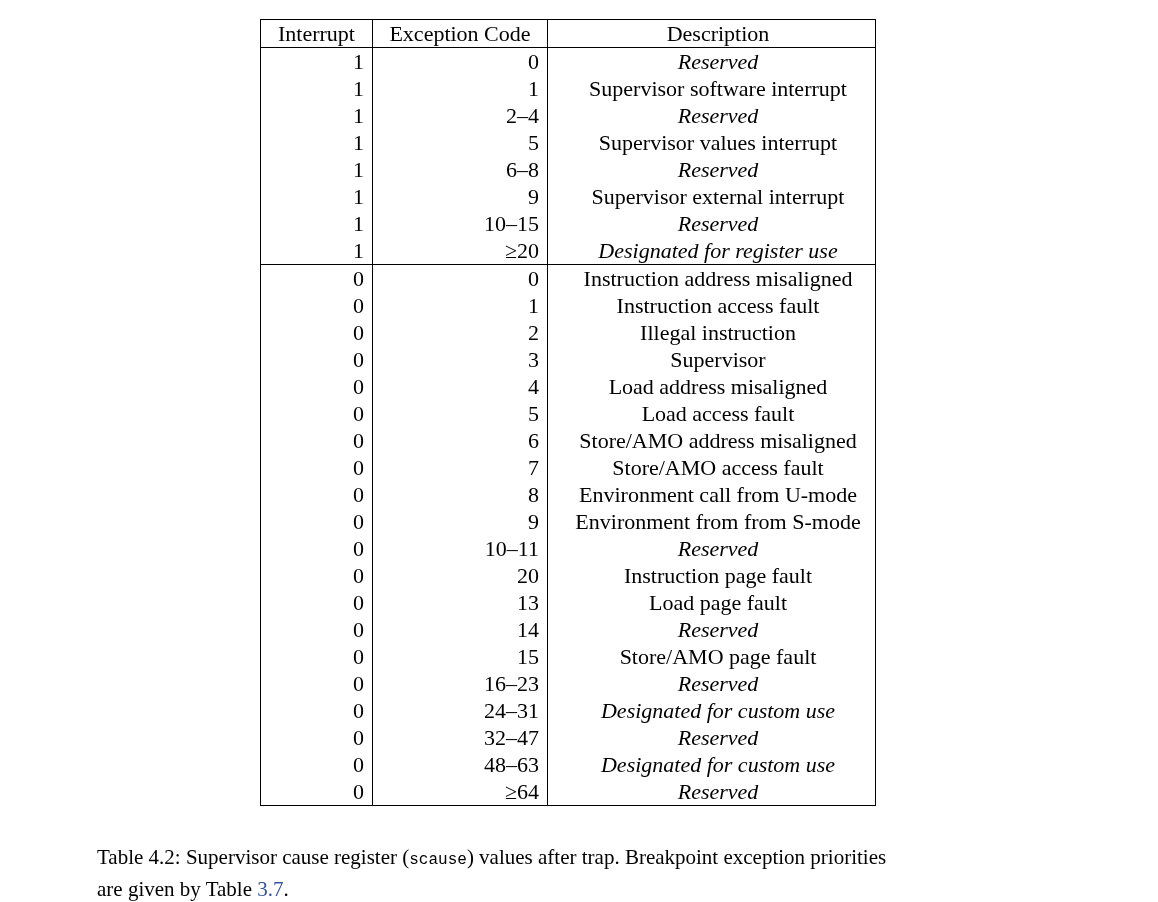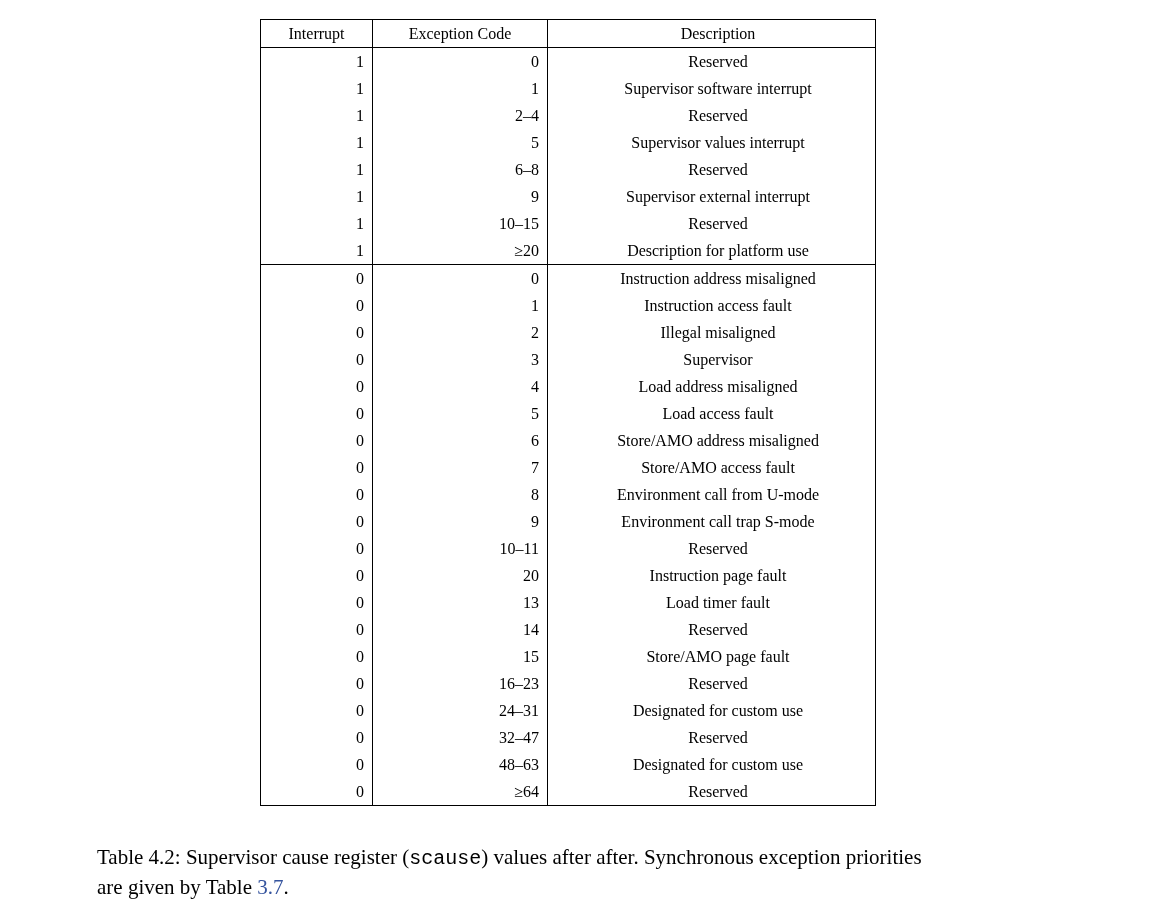--- a/index.html
+++ b/index.html
@@ -9,21 +9,21 @@
     color: #000000;
     position: relative;
     overflow: hidden;
     font-family: "Liberation Serif", serif;
   }
   .scause-table {
     position: absolute;
     left: 260px; top: 19px;
     border-collapse: collapse;
     table-layout: fixed;
-    font-size: 16px;
+    font-size: 22px;
     border: 1px solid var(--border-color, #000);
   }
   .col-int  { width: 112px; }
   .col-code { width: 175px; }
   .col-desc { width: 328px; }
   .scause-table th, .scause-table td {
     height: 27px;
     line-height: 27px;
     padding: 0;
     font-weight: normal;
@@ -37,32 +37,32 @@
     padding-right: 8px;
   }
   .scause-table th:nth-child(3), .scause-table td:nth-child(3) {
     text-align: center;
     padding-left: 13px;
   }
   .scause-table thead tr { border-bottom: 1px solid var(--border-color, #000); }
   .scause-table thead th:nth-child(1),
   .scause-table thead th:nth-child(2) { text-align: center; padding-right: 0; }
   .scause-table tbody[data-section="0"] { border-bottom: 1px solid var(--border-color, #000); }
-  .it { }
+  .it { font-style: italic; }
   .caption {
     position: absolute;
     left: 97px; top: 843px;
     margin: 0;
     font-size: 21px;
     line-height: 29px;
   }
   .cap-line { display: block; }
   .mono {
     font-family: "Liberation Mono", monospace;
-    font-size: 20px;
+    font-size: 16px;
   }
   .ref-link {
     color: var(--link-color, #35549e);
     text-decoration: none;
     cursor: pointer;
   }
 </style>
 </head>
 <body>
 
@@ -113,38 +113,38 @@
     <td>Supervisor external interrupt</td>
   </tr>
         <tr>
     <td>1</td>
     <td>10–15</td>
     <td class="it">Reserved</td>
   </tr>
         <tr>
     <td>1</td>
     <td>≥20</td>
-    <td class="it">Description for platform use</td>
+    <td class="it">Designated for register use</td>
   </tr>
       </tbody>
     <tbody data-section="1">
         <tr>
     <td>0</td>
     <td>0</td>
     <td>Instruction address misaligned</td>
   </tr>
         <tr>
     <td>0</td>
     <td>1</td>
     <td>Instruction access fault</td>
   </tr>
         <tr>
     <td>0</td>
     <td>2</td>
-    <td>Illegal misaligned</td>
+    <td>Illegal instruction</td>
   </tr>
         <tr>
     <td>0</td>
     <td>3</td>
     <td>Supervisor</td>
   </tr>
         <tr>
     <td>0</td>
     <td>4</td>
     <td>Load address misaligned</td>
@@ -165,36 +165,36 @@
     <td>Store/AMO access fault</td>
   </tr>
         <tr>
     <td>0</td>
     <td>8</td>
     <td>Environment call from U-mode</td>
   </tr>
         <tr>
     <td>0</td>
     <td>9</td>
-    <td>Environment call trap S-mode</td>
+    <td>Environment from from S-mode</td>
   </tr>
         <tr>
     <td>0</td>
     <td>10–11</td>
     <td class="it">Reserved</td>
   </tr>
         <tr>
     <td>0</td>
     <td>20</td>
     <td>Instruction page fault</td>
   </tr>
         <tr>
     <td>0</td>
     <td>13</td>
-    <td>Load timer fault</td>
+    <td>Load page fault</td>
   </tr>
         <tr>
     <td>0</td>
     <td>14</td>
     <td class="it">Reserved</td>
   </tr>
         <tr>
     <td>0</td>
     <td>15</td>
     <td>Store/AMO page fault</td>
@@ -221,17 +221,17 @@
   </tr>
         <tr>
     <td>0</td>
     <td>≥64</td>
     <td class="it">Reserved</td>
   </tr>
       </tbody>
   </table>
 
   <p class="caption">
-    <span class="cap-line"><span>Table 4.2: Supervisor cause register (</span><span class="mono">scause</span><span>) values after after. Synchronous exception priorities</span></span>
+    <span class="cap-line"><span>Table 4.2: Supervisor cause register (</span><span class="mono">scause</span><span>) values after trap. Breakpoint exception priorities</span></span>
     <span class="cap-line"><span>are given by Table </span><a class="ref-link">3.7</a><span>.</span></span>
   </p>
 
 </div>
 
 </body></html>

